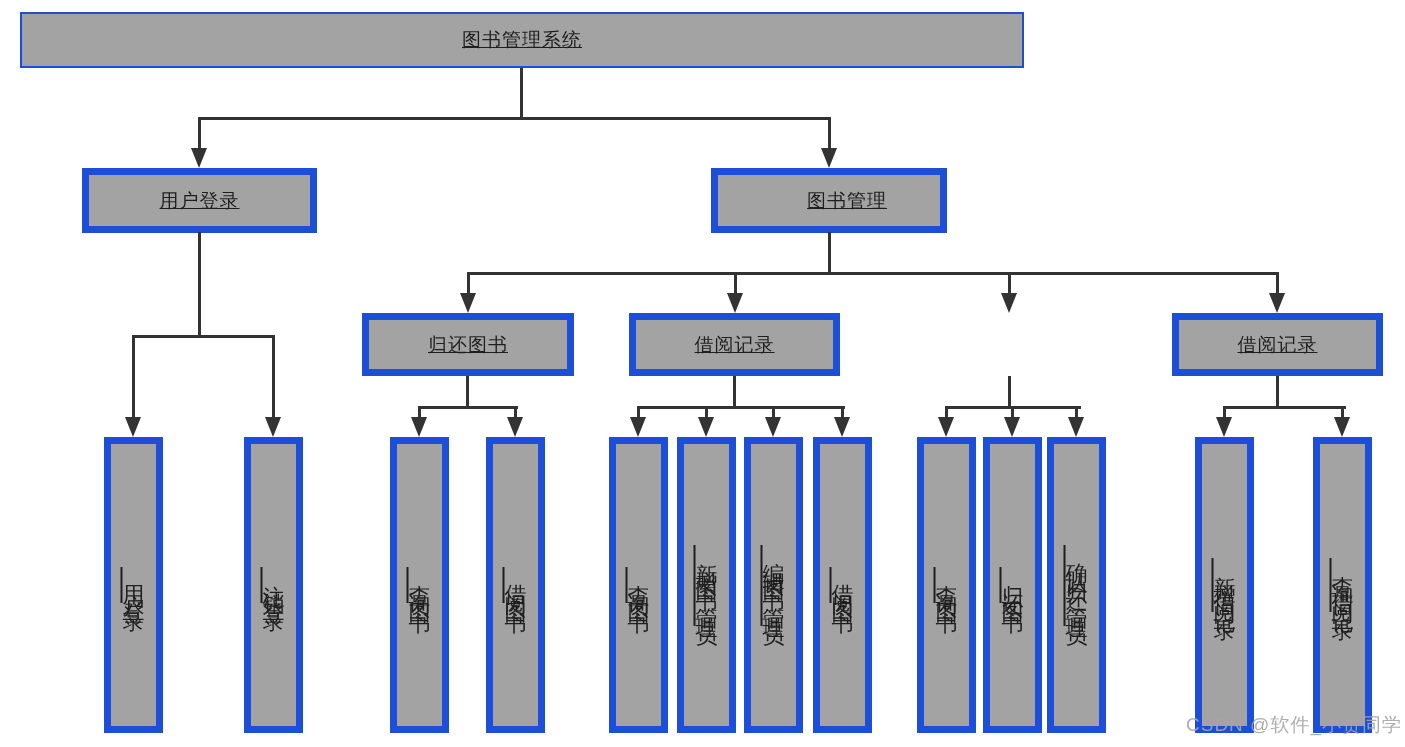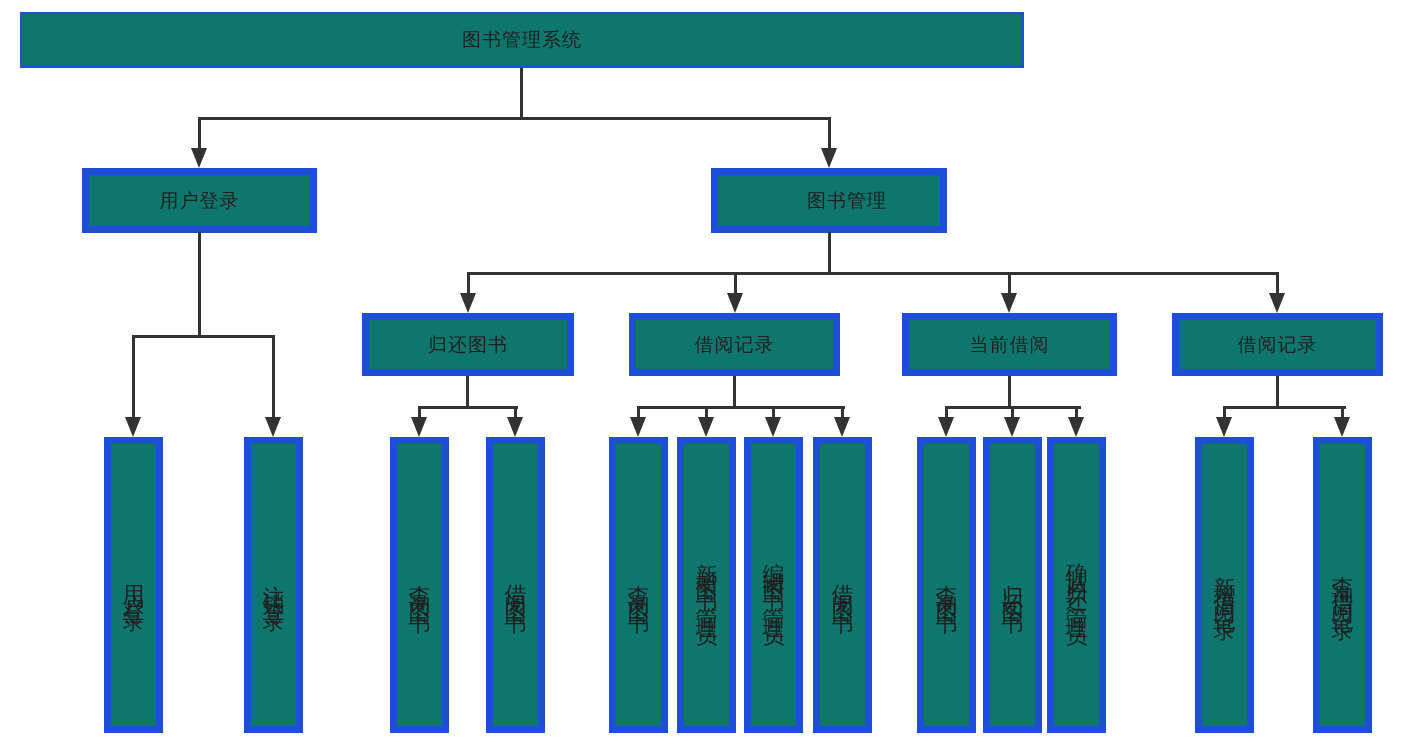--- a/index.html
+++ b/index.html
@@ -6,25 +6,25 @@
   .canvas{
     position:relative;
     width:1405px;height:747px;
     background:#ffffff;
     font-family:"Liberation Sans","DejaVu Sans",sans-serif;
     overflow:hidden;
   }
   
   .box{
     position:absolute;
-    background:#0f766e;
+    background:#a3a3a3;
     border:7px solid #1d4ed8;
     box-sizing:border-box;
     color:#1f1f1f;
-    display:flex;align-items:center;justify-content:center;
+    display:flex;align-items:center;justify-content:center;text-decoration:underline;
   }
   .hbox{font-size:19px;letter-spacing:1px;}
   .rootbox{border-width:2px;font-size:19px;letter-spacing:1px;}
   .vbox{
     writing-mode:vertical-rl;
     text-orientation:mixed;
     font-size:22px;
     letter-spacing:9px;
     line-height:1;
     width:59px;height:296px;top:437px;
@@ -53,21 +53,20 @@
 
 <div class="canvas">
 
   <div class="box rootbox" style="left:20px;top:12px;width:1004px;height:56px;">图书管理系统</div>
 
   <div class="box hbox" style="left:82px;top:168px;width:235px;height:65px;">用户登录</div>
   <div class="box hbox" style="left:711px;top:168px;width:236px;height:65px;padding-left:36px;">图书管理</div>
 
   <div class="box hbox" style="left:362px;top:313px;width:212px;height:63px;">归还图书</div>
   <div class="box hbox" style="left:629px;top:313px;width:211px;height:63px;">借阅记录</div>
-  <div class="box hbox" style="left:902px;top:313px;width:215px;height:63px;">当前借阅</div>
   <div class="box hbox" style="left:1172px;top:313px;width:211px;height:63px;">借阅记录</div>
 
   <div class="box vbox" style="left:104px;">用户登录</div>
   <div class="box vbox" style="left:244px;">注销登录</div>
 
   <div class="box vbox" style="left:390px;">查询图书</div>
   <div class="box vbox" style="left:486px;">借阅图书</div>
 
   <div class="box vbox" style="left:609px;">查询图书</div>
   <div class="box vbox" style="left:677px;">新增图书（管理员）</div>
@@ -133,14 +132,15 @@
   <i class="vl" style="left:1075px;top:406px;height:13px;"></i>
   <i class="ar" style="left:1068px;top:417px;"></i>
 
   <i class="vl" style="left:1276px;top:376px;height:32px;"></i>
   <i class="hl" style="left:1223px;top:406px;width:123px;"></i>
   <i class="vl" style="left:1223px;top:406px;height:13px;"></i>
   <i class="ar" style="left:1216px;top:417px;"></i>
   <i class="vl" style="left:1341px;top:406px;height:13px;"></i>
   <i class="ar" style="left:1334px;top:417px;"></i>
 
+  <div class="watermark">CSDN @软件_小贺同学</div>
 
 </div>
 
 </body></html>

